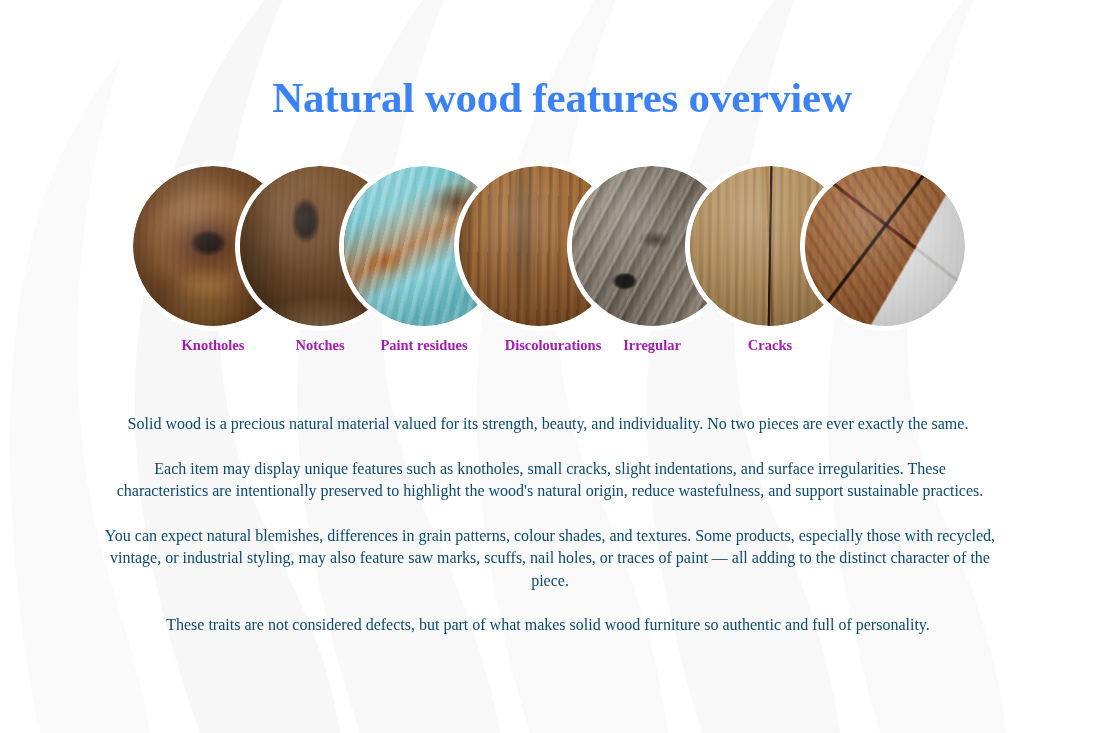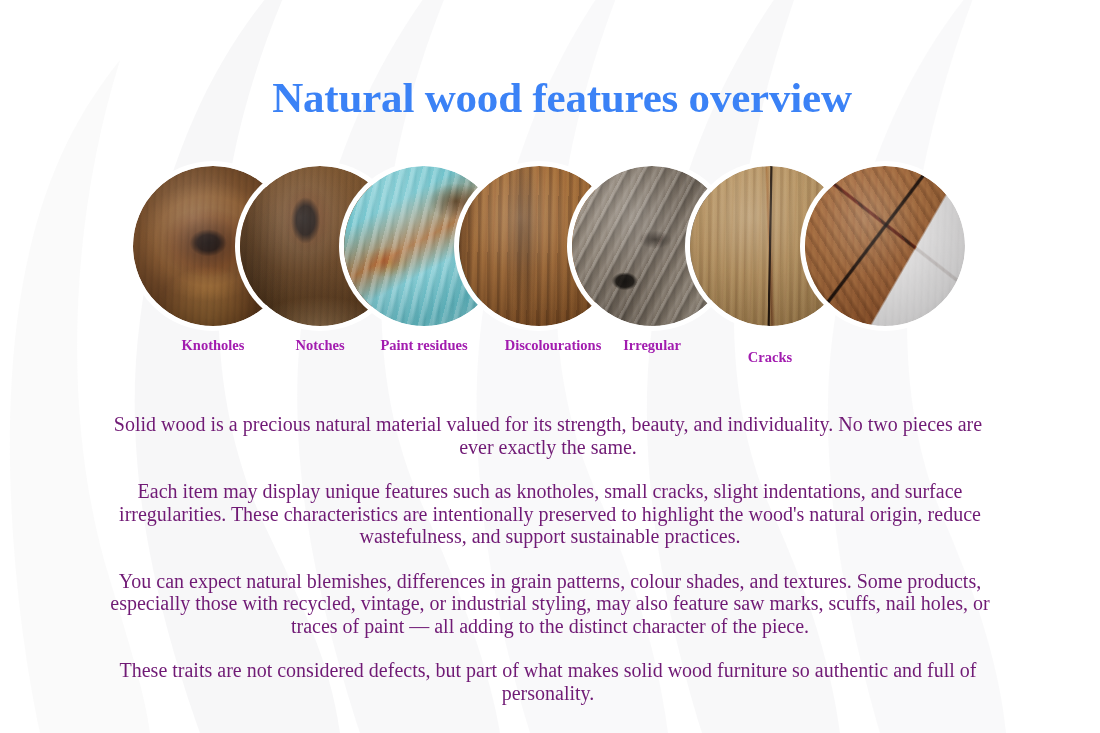--- a/index.html
+++ b/index.html
@@ -196,23 +196,23 @@
   #body-copy {
     position: absolute;
     top: 413px;
     left: 95px;
     width: 910px;
   }
   .body-para {
     margin: 0 0 22px 0;
     text-align: center;
     font-family: "Liberation Serif", "DejaVu Serif", serif;
-    font-size: 20px;
+    font-size: 16px;
     line-height: 22.5px;
-    color: #701a75;
+    color: #0c4a6e;
     font-stretch: condensed;
   }
   .body-para:last-child { margin-bottom: 11px; }
   .p-1 { width: 890px; margin-left: 8px; }
   .p-2 { width: 880px; margin-left: 15px; }
   .p-3 { width: 902px; margin-left: 4px; margin-top: 18px; }
   .p-4 { width: 890px; margin-left: 8px; margin-top: 18px; }
 </style>
 </head>
 <body>
@@ -268,21 +268,21 @@
       <div class="circle-wrap">
         <div class="circle-img tex-gaps"></div>
       </div>
     </div>
 
     <div class="feature-label" style="left:213px;">Knotholes</div>
     <div class="feature-label" style="left:320px;">Notches</div>
     <div class="feature-label" style="left:424px;font-family:Liberation Serif, serif;">Paint residues</div>
     <div class="feature-label" style="left:553px;">Discolourations</div>
     <div class="feature-label" style="left:652px;">Irregular</div>
-    <div class="feature-label" style="left:770px;margin-top:12px;">Cracks</div>
+    <div class="feature-label" style="left:770px;">Cracks</div>
 
   </div>
 
   <div id="body-copy">
     <p class="body-para p-1">Solid wood is a precious natural material valued for its strength, beauty, and individuality. No two pieces are ever exactly the same.</p>
     <p class="body-para p-2">Each item may display unique features such as knotholes, small cracks, slight indentations, and surface irregularities. These characteristics are intentionally preserved to highlight the wood's natural origin, reduce wastefulness, and support sustainable practices.</p>
     <p class="body-para p-3">You can expect natural blemishes, differences in grain patterns, colour shades, and textures. Some products, especially those with recycled, vintage, or industrial styling, may also feature saw marks, scuffs, nail holes, or traces of paint — all adding to the distinct character of the piece.</p>
     <p class="body-para p-4">These traits are not considered defects, but part of what makes solid wood furniture so authentic and full of personality.</p>
   </div>
 

